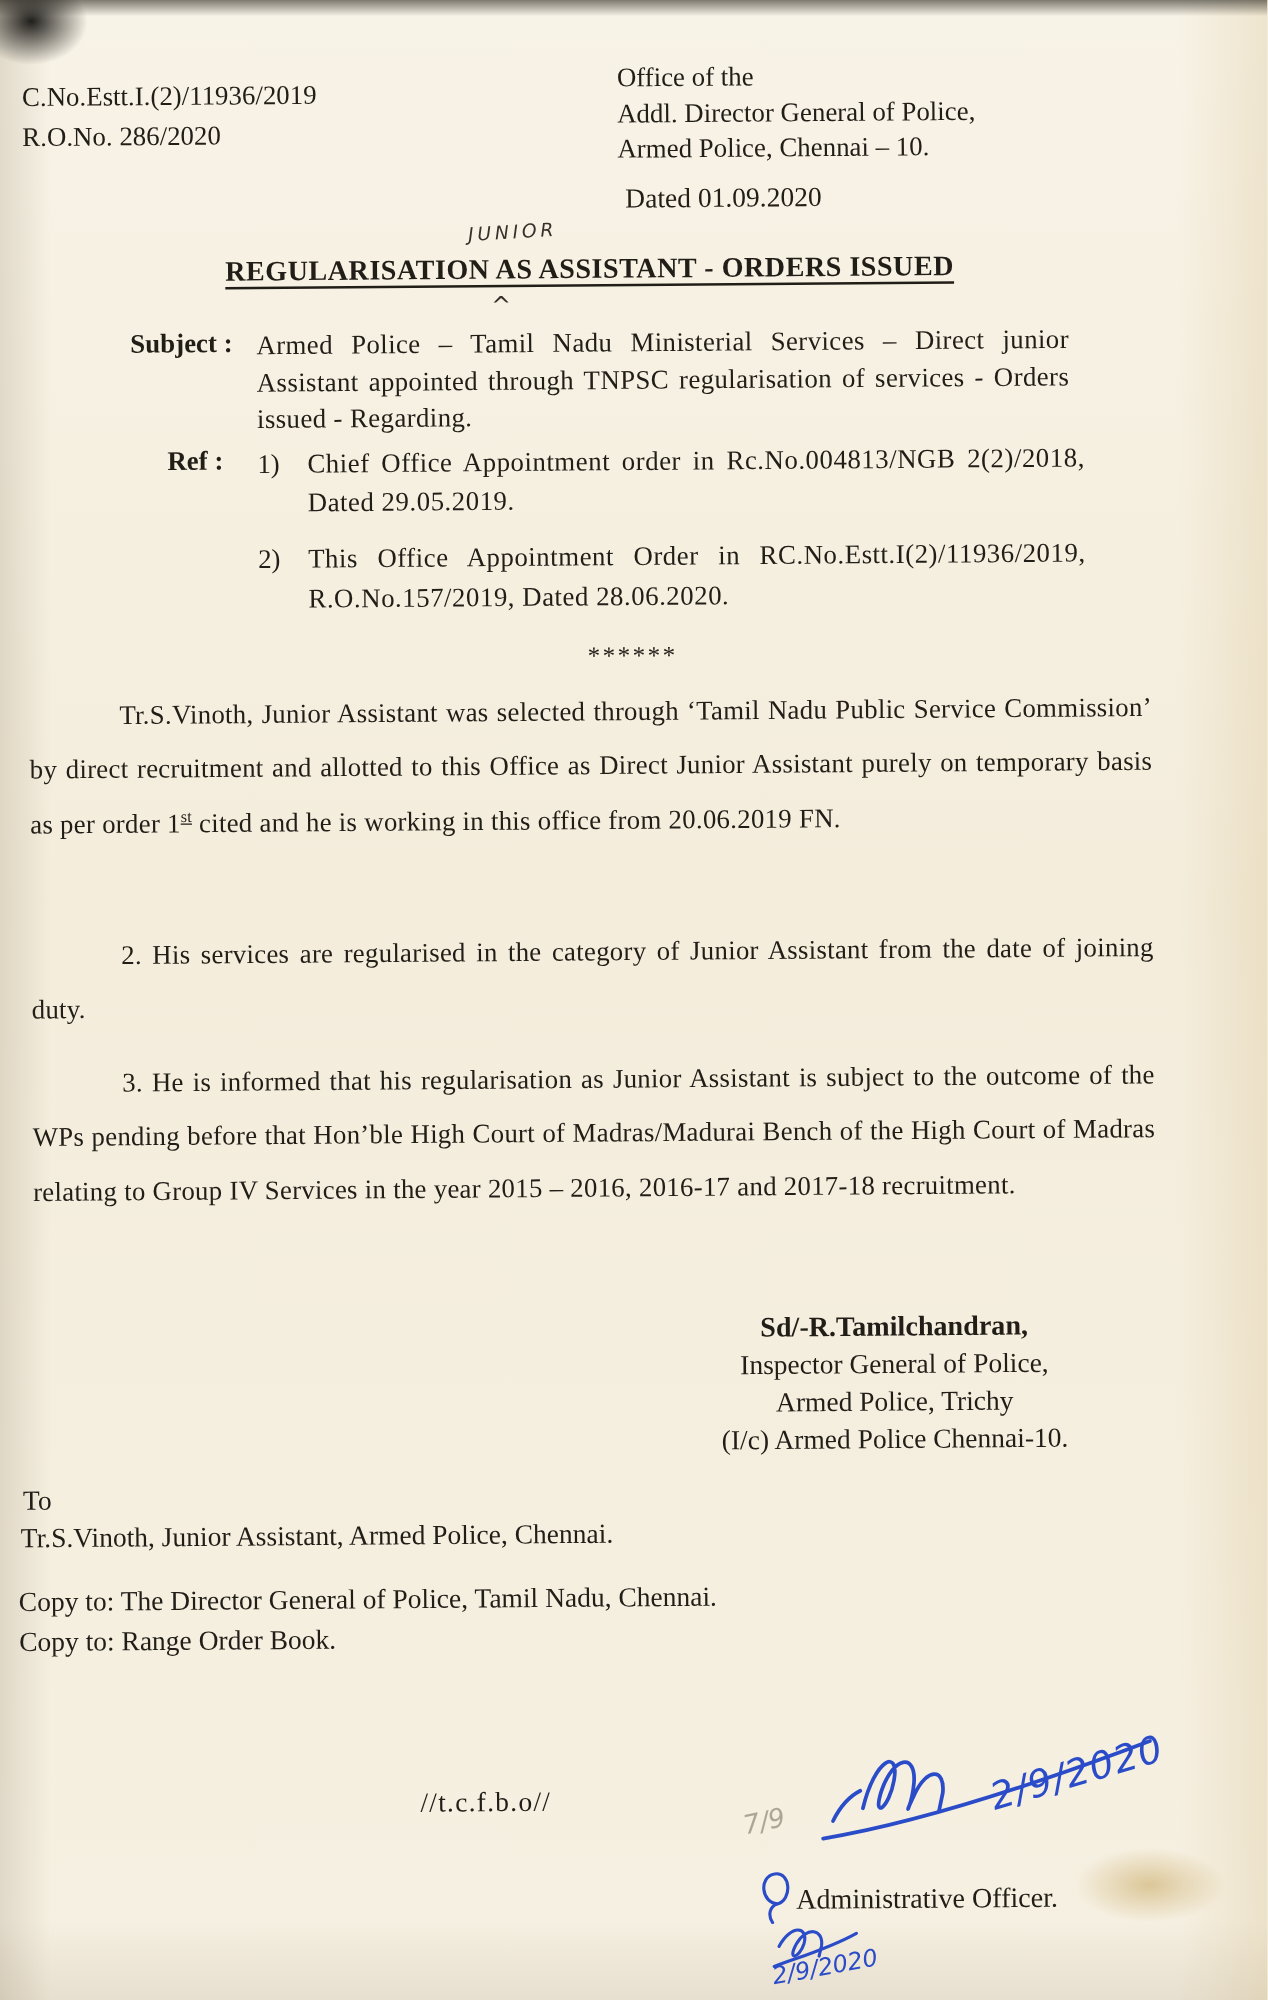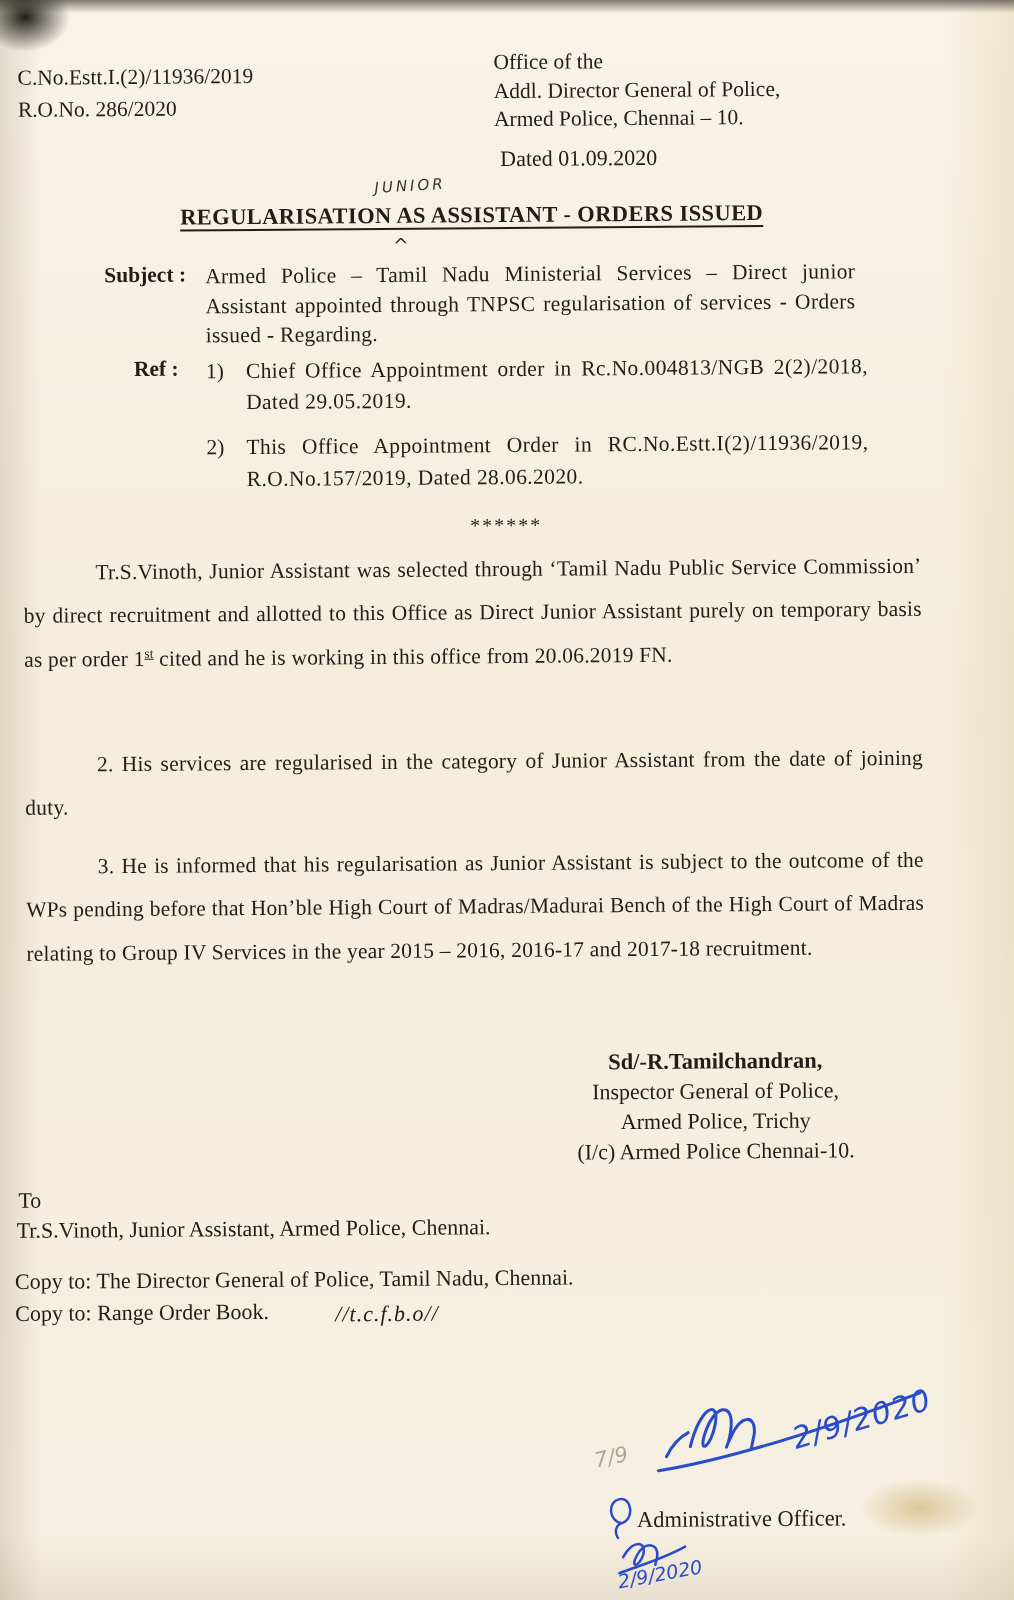--- a/index.html
+++ b/index.html
@@ -76,21 +76,21 @@
   .p3 { top: 842px; }
   sup { font-size: 13px; text-decoration: underline; }
 
   .sig-block { top: 1048px; left: 492px; width: 440px; text-align: center; font-size: 22px; line-height: 1.35; }
   .sig-name { font-weight: bold; font-size: 22.5px; }
 
   .to-label { top: 1168px; left: 14px; font-size: 22px; margin-top: 16px; }
   .addressee { top: 1214px; left: 12px; font-size: 22px; }
   .copies { top: 1262px; left: 10px; font-size: 22px; line-height: 1.45; }
 
-  .tcfbo { top: 1300px; left: 330px; font-size: 22px; letter-spacing: 1px; font-style: italic; }
+  .tcfbo { top: 1428px; left: 330px; font-size: 22px; letter-spacing: 1px; }
 
   .sign-area { top: 1374px; left: 596px; width: 410px; height: 132px; }
   .sign-date {
     position: absolute; top: 30px; left: 188px;
     font-family: "DejaVu Sans", sans-serif; font-style: italic;
     font-size: 30px; color: #2b4cc8; transform: rotate(-16deg);
     letter-spacing: 1px;
   }
   .pencil-mark {
     top: 1446px; left: 588px;

